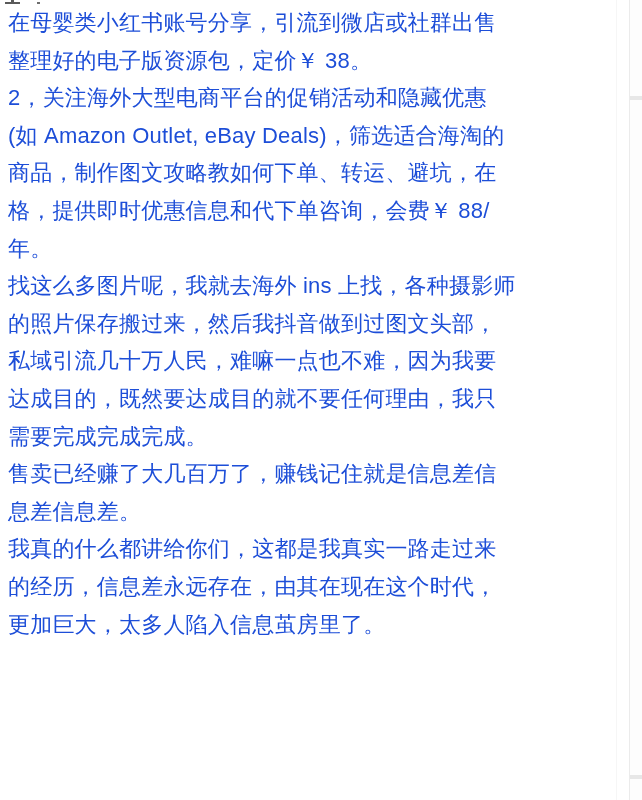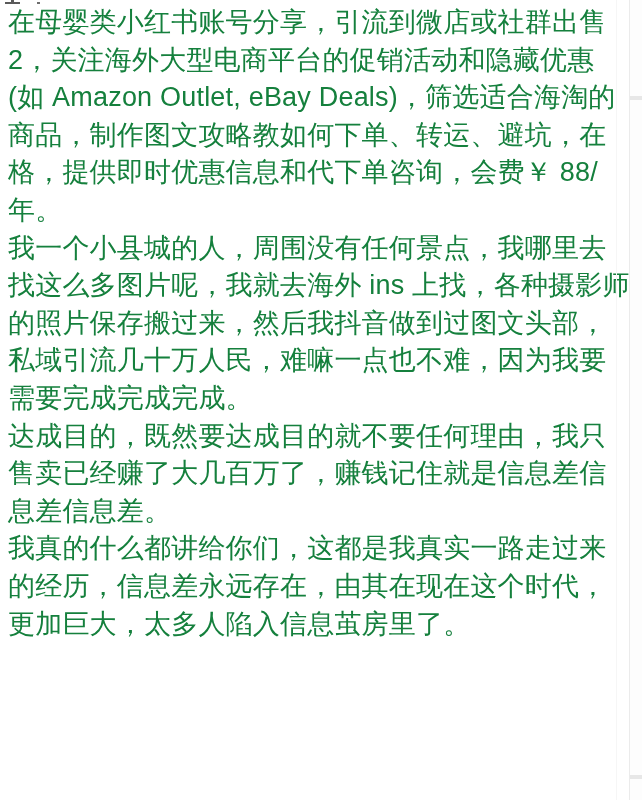--- a/index.html
+++ b/index.html
@@ -15,24 +15,24 @@
     overflow: hidden;
     font-family: "Liberation Sans", sans-serif;
   }
   .text-block {
     position: absolute;
     left: 8px;
     top: 4px;
     width: 618px;
   }
   .text-line {
-    font-size: 27px;
+    font-size: 22px;
     line-height: 37.6px;
     height: 37.6px;
-    color: #15803d;
+    color: #1d4ed8;
     white-space: nowrap;
     letter-spacing: 0.2px;
     font-weight: 400;
   }
   
   .frag-bar {
     position: absolute;
     left: 5px;
     top: 2px;
     width: 15px;
@@ -94,31 +94,31 @@
 <body>
 
 <div class="page">
 
   <div class="frag-bar"></div>
   <div class="frag-stem"></div>
   <div class="frag-dot"></div>
 
   <div class="text-block">
     <div class="text-line">在母婴类小红书账号分享，引流到微店或社群出售</div>
+    <div class="text-line">整理好的电子版资源包，定价￥ 38。</div>
     <div class="text-line">2，关注海外大型电商平台的促销活动和隐藏优惠</div>
     <div class="text-line">(如 Amazon Outlet, eBay Deals)，筛选适合海淘的</div>
     <div class="text-line">商品，制作图文攻略教如何下单、转运、避坑，在</div>
     <div class="text-line">格，提供即时优惠信息和代下单咨询，会费￥ 88/</div>
     <div class="text-line">年。</div>
-    <div class="text-line">我一个小县城的人，周围没有任何景点，我哪里去</div>
     <div class="text-line">找这么多图片呢，我就去海外 ins 上找，各种摄影师</div>
     <div class="text-line">的照片保存搬过来，然后我抖音做到过图文头部，</div>
     <div class="text-line">私域引流几十万人民，难嘛一点也不难，因为我要</div>
+    <div class="text-line">达成目的，既然要达成目的就不要任何理由，我只</div>
     <div class="text-line">需要完成完成完成。</div>
-    <div class="text-line">达成目的，既然要达成目的就不要任何理由，我只</div>
     <div class="text-line">售卖已经赚了大几百万了，赚钱记住就是信息差信</div>
     <div class="text-line">息差信息差。</div>
     <div class="text-line">我真的什么都讲给你们，这都是我真实一路走过来</div>
     <div class="text-line">的经历，信息差永远存在，由其在现在这个时代，</div>
     <div class="text-line">更加巨大，太多人陷入信息茧房里了。</div>
   </div>
 
   <div class="gutter-strip"></div>
   <div class="gutter-divider-faint"></div>
   <div class="gutter-divider"></div>

